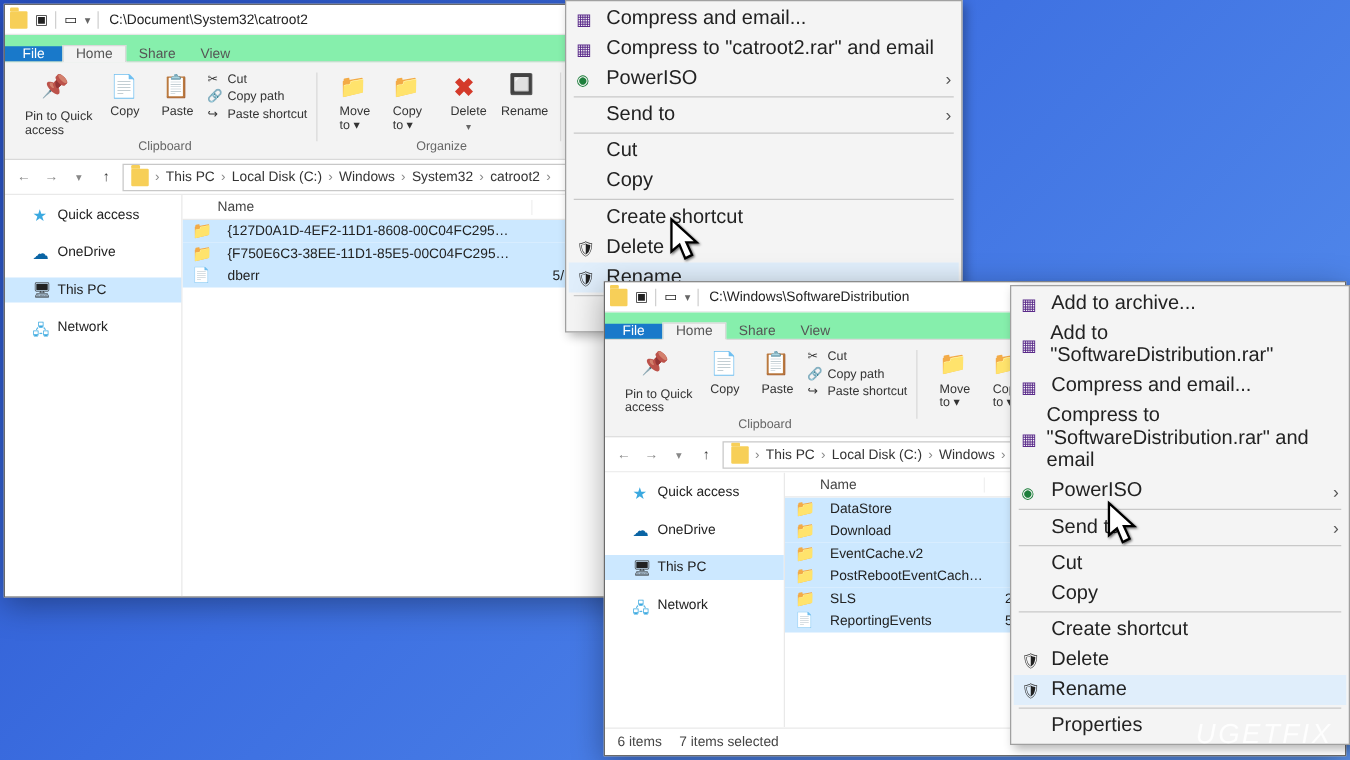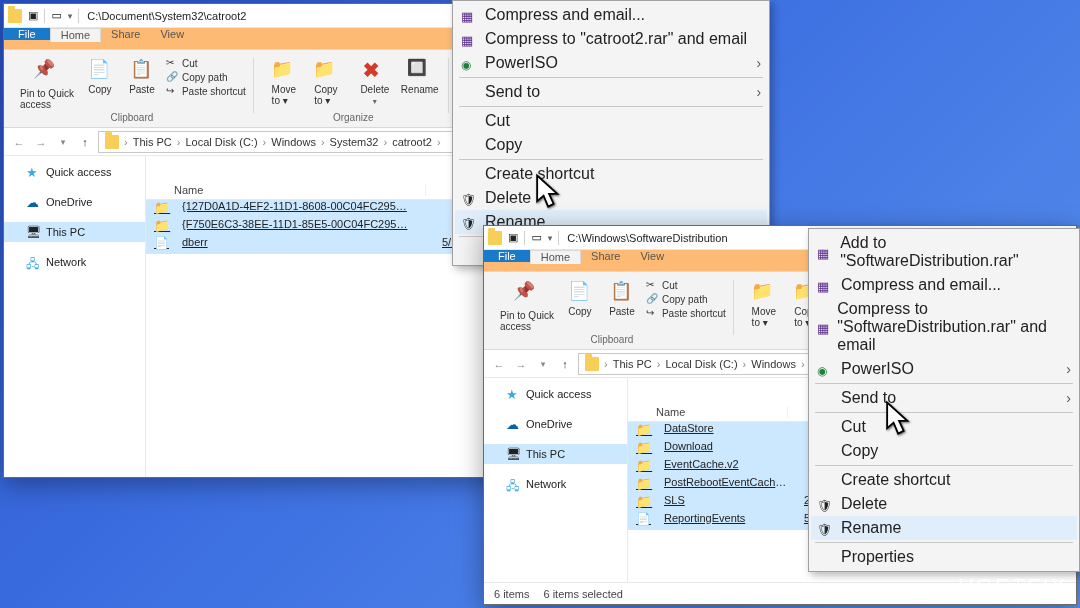--- a/index.html
+++ b/index.html
@@ -11,21 +11,21 @@
   .ex2 { left: 483px; top: 225px; width: 594px; height: 380px; }
 
   .titlebar { height: 24px; background: #fff; display: flex; align-items: center; padding: 0 4px; border-bottom: 1px solid #e6e6e6; }
   .titlebar .qat { display: flex; align-items: center; gap: 6px; }
   .ticon { width: 14px; height: 14px; display: inline-block; }
   .ticon.folder { background: #f7cf58; border-radius: 1px; position: relative; }
   .ticon.folder::before{content:"";position:absolute;top:-3px;left:0;width:7px;height:3px;background:#f7cf58;border-radius:1px 1px 0 0;}
   .sep { width:1px; height:14px; background:#d0d0d0; }
   .titlebar .path { margin-left: 8px; color:#222; }
 
-  .tabs { height: 22px; background:#fdba74; display:flex; align-items:flex-start; border-bottom:1px solid #d9d9d9; }
+  .tabs { height: 22px; background:#86efac; display:flex; align-items:flex-end; border-bottom:1px solid #d9d9d9; }
   .tabs .tab { padding:0 10px; display:flex; align-items:center; color:#555; cursor:default; }
   .tabs .tab.file { background:#1979ca; color:#fff; padding:0 14px; }
   .tabs .tab.active { background:#f3f3f3; border:1px solid #d9d9d9; border-bottom:1px solid #f3f3f3; margin-bottom:-1px;}
 
   .ribbon { background:#f3f3f3; border-bottom:1px solid #d9d9d9; display:flex; padding:4px 6px 0; gap:4px; min-height:74px; }
   .rgroup { display:flex; flex-direction:column; align-items:center; padding:2px 6px; position:relative; }
   .rgroup::after{content:"";position:absolute;right:0;top:4px;bottom:14px;width:1px;background:#d9d9d9;}
   .rgroup .label{ font-size:10px;color:#666;margin-top:auto;padding-bottom:2px;}
   .rbtn { display:flex; flex-direction:column; align-items:center; gap:2px; padding:2px 4px; min-width:40px; }
   .rbtn .lbl{font-size:10px;color:#333;text-align:left;line-height:11px;}
@@ -60,27 +60,27 @@
   .nav { width:170px; border-right:1px solid #e9e9e9; padding:6px 0; }
   .nav .item{display:flex;align-items:center;gap:6px;padding:3px 10px 3px 22px;color:#222;}
   .nav .item.sel{background:#cce8ff;}
   .nav .spacer{height:10px;}
   .ni{width:14px;height:14px;display:inline-block;}
   .ni-star::before{content:"★";color:#3ba9e0;font-size:13px;}
   .ni-cloud::before{content:"☁";color:#0a64a4;font-size:13px;}
   .ni-pc::before{content:"🖥";font-size:12px;}
   .ni-net::before{content:"🖧";color:#3ba9e0;font-size:12px;}
 
-  .content { flex:1; display:flex; flex-direction:column;margin-top:24px; }
+  .content { flex:1; display:flex; flex-direction:column; }
   .colhdr { height:20px; border-bottom:1px solid #e9e9e9; display:flex; align-items:center; font-size:11px;color:#444; }
   .colhdr .c { padding:0 8px; border-right:1px solid #f0f0f0; }
   .c-name{flex:0 0 280px;} .c-date{flex:0 0 130px;} .c-type{flex:0 0 90px;} .c-size{flex:0 0 60px;}
   .ex2 .c-name{flex:0 0 160px;}
   .filelist{flex:1; overflow:hidden;}
-  .frow{display:flex;height:18px;padding:0 0;text-decoration:underline;}
+  .frow{display:flex;align-items:center;height:18px;padding:0 0;}
   .frow.sel{background:#cce8ff;}
   .frow .fi{width:16px;height:16px;margin:0 4px 0 8px;display:inline-block;}
   .fi-folder::before{content:"📁";font-size:13px;color:#f7cf58;}
   .fi-file::before{content:"📄";font-size:12px;}
   .frow .c{padding:0 8px;overflow:hidden;text-overflow:ellipsis;white-space:nowrap;}
 
   .status { height:22px; border-top:1px solid #e9e9e9; display:flex; align-items:center; padding:0 10px; gap:14px; font-size:11px;color:#444; background:#fff;}
 
   .ctxmenu { position:absolute; background:#f4f4f4; border:1px solid #a0a0a0; box-shadow:3px 3px 8px rgba(0,0,0,0.3); padding:2px; font-size:16px; color:#222; min-width:240px; }
   .ctxmenu .mi { display:flex; align-items:center; gap:8px; padding:3px 20px 3px 6px; position:relative; }
@@ -484,25 +484,29 @@
             <span class="c c-date">5/17/2021 10:53 AM</span>
             <span class="c c-type">Text Document</span>
             <span class="c c-size">642 K</span>
           </div>
         </div>
     </div>
   </div>
 
   <div class="status">
     <span>6 items</span>
-    <span>6 items selected</span>
+    <span>7 items selected</span>
   </div>
 </div>
 
 <div class="ctxmenu" id="ctx2" style="left:808px; top:228px; min-width:268px;">
+    <div class="mi">
+      <span class="mic mic-rar"></span>
+      <span>Add to archive...</span>
+    </div>
     <div class="mi">
       <span class="mic mic-rar"></span>
       <span>Add to "SoftwareDistribution.rar"</span>
     </div>
     <div class="mi">
       <span class="mic mic-rar"></span>
       <span>Compress and email...</span>
     </div>
     <div class="mi">
       <span class="mic mic-rar"></span>

